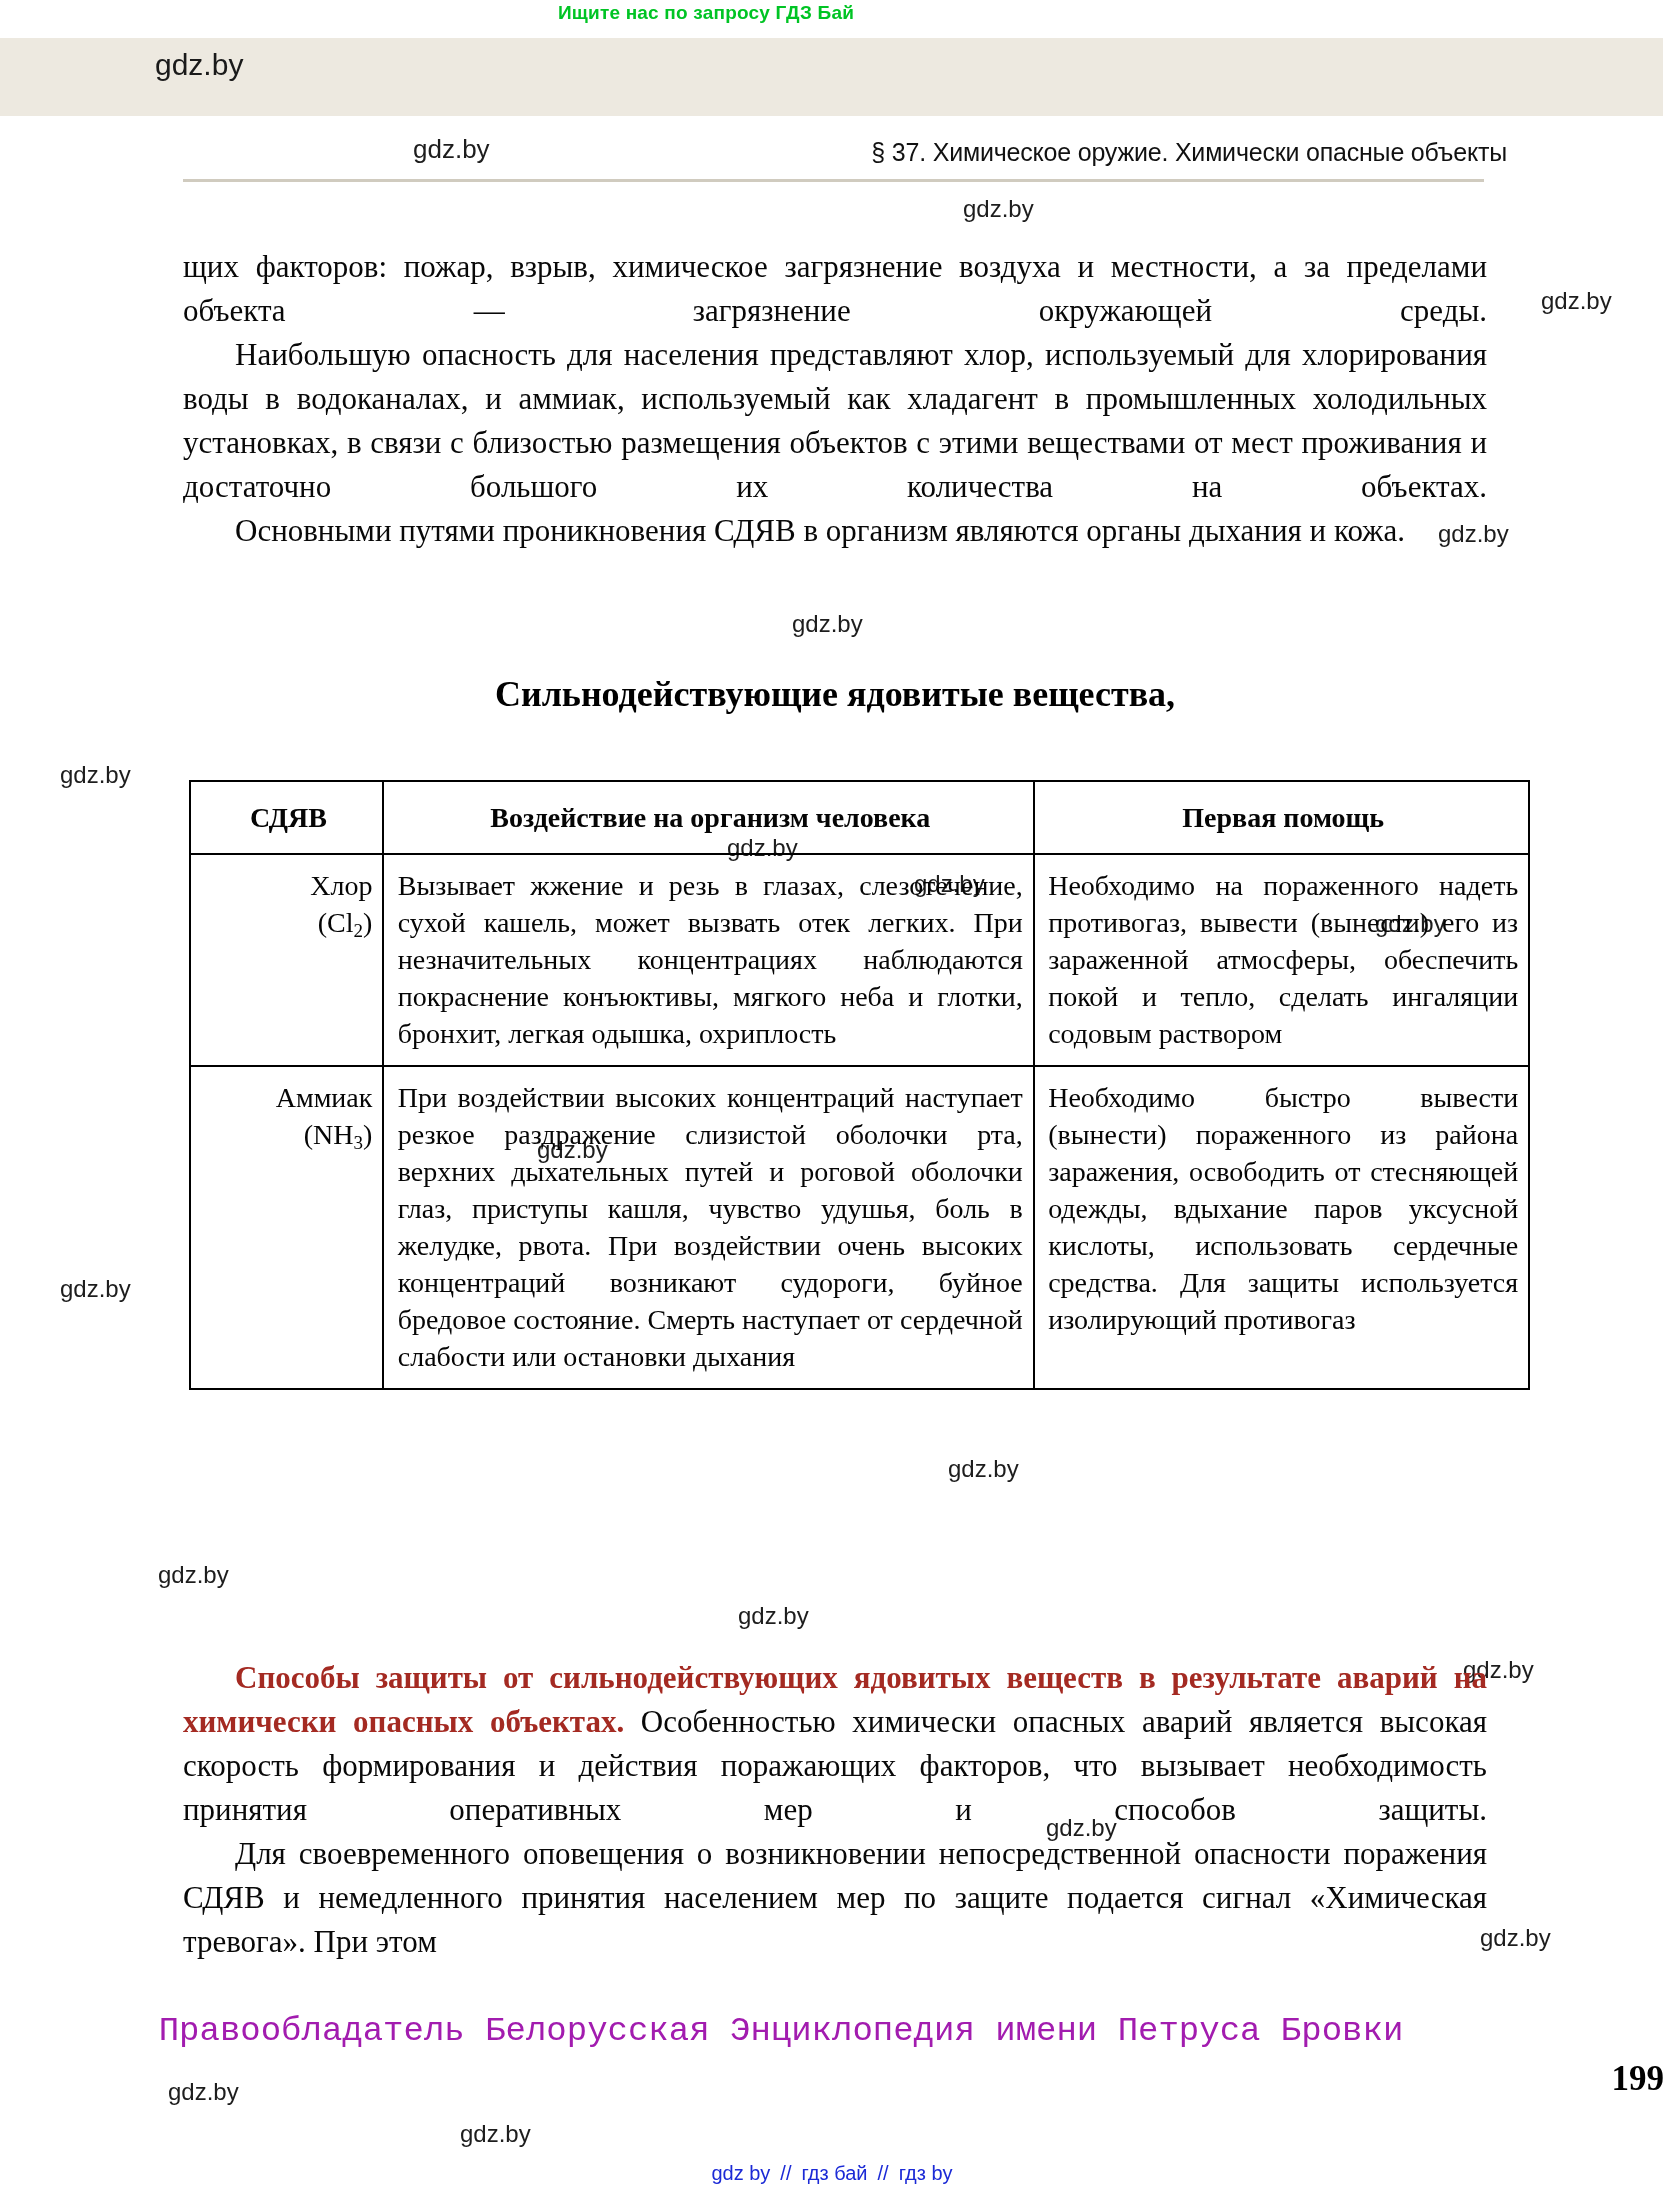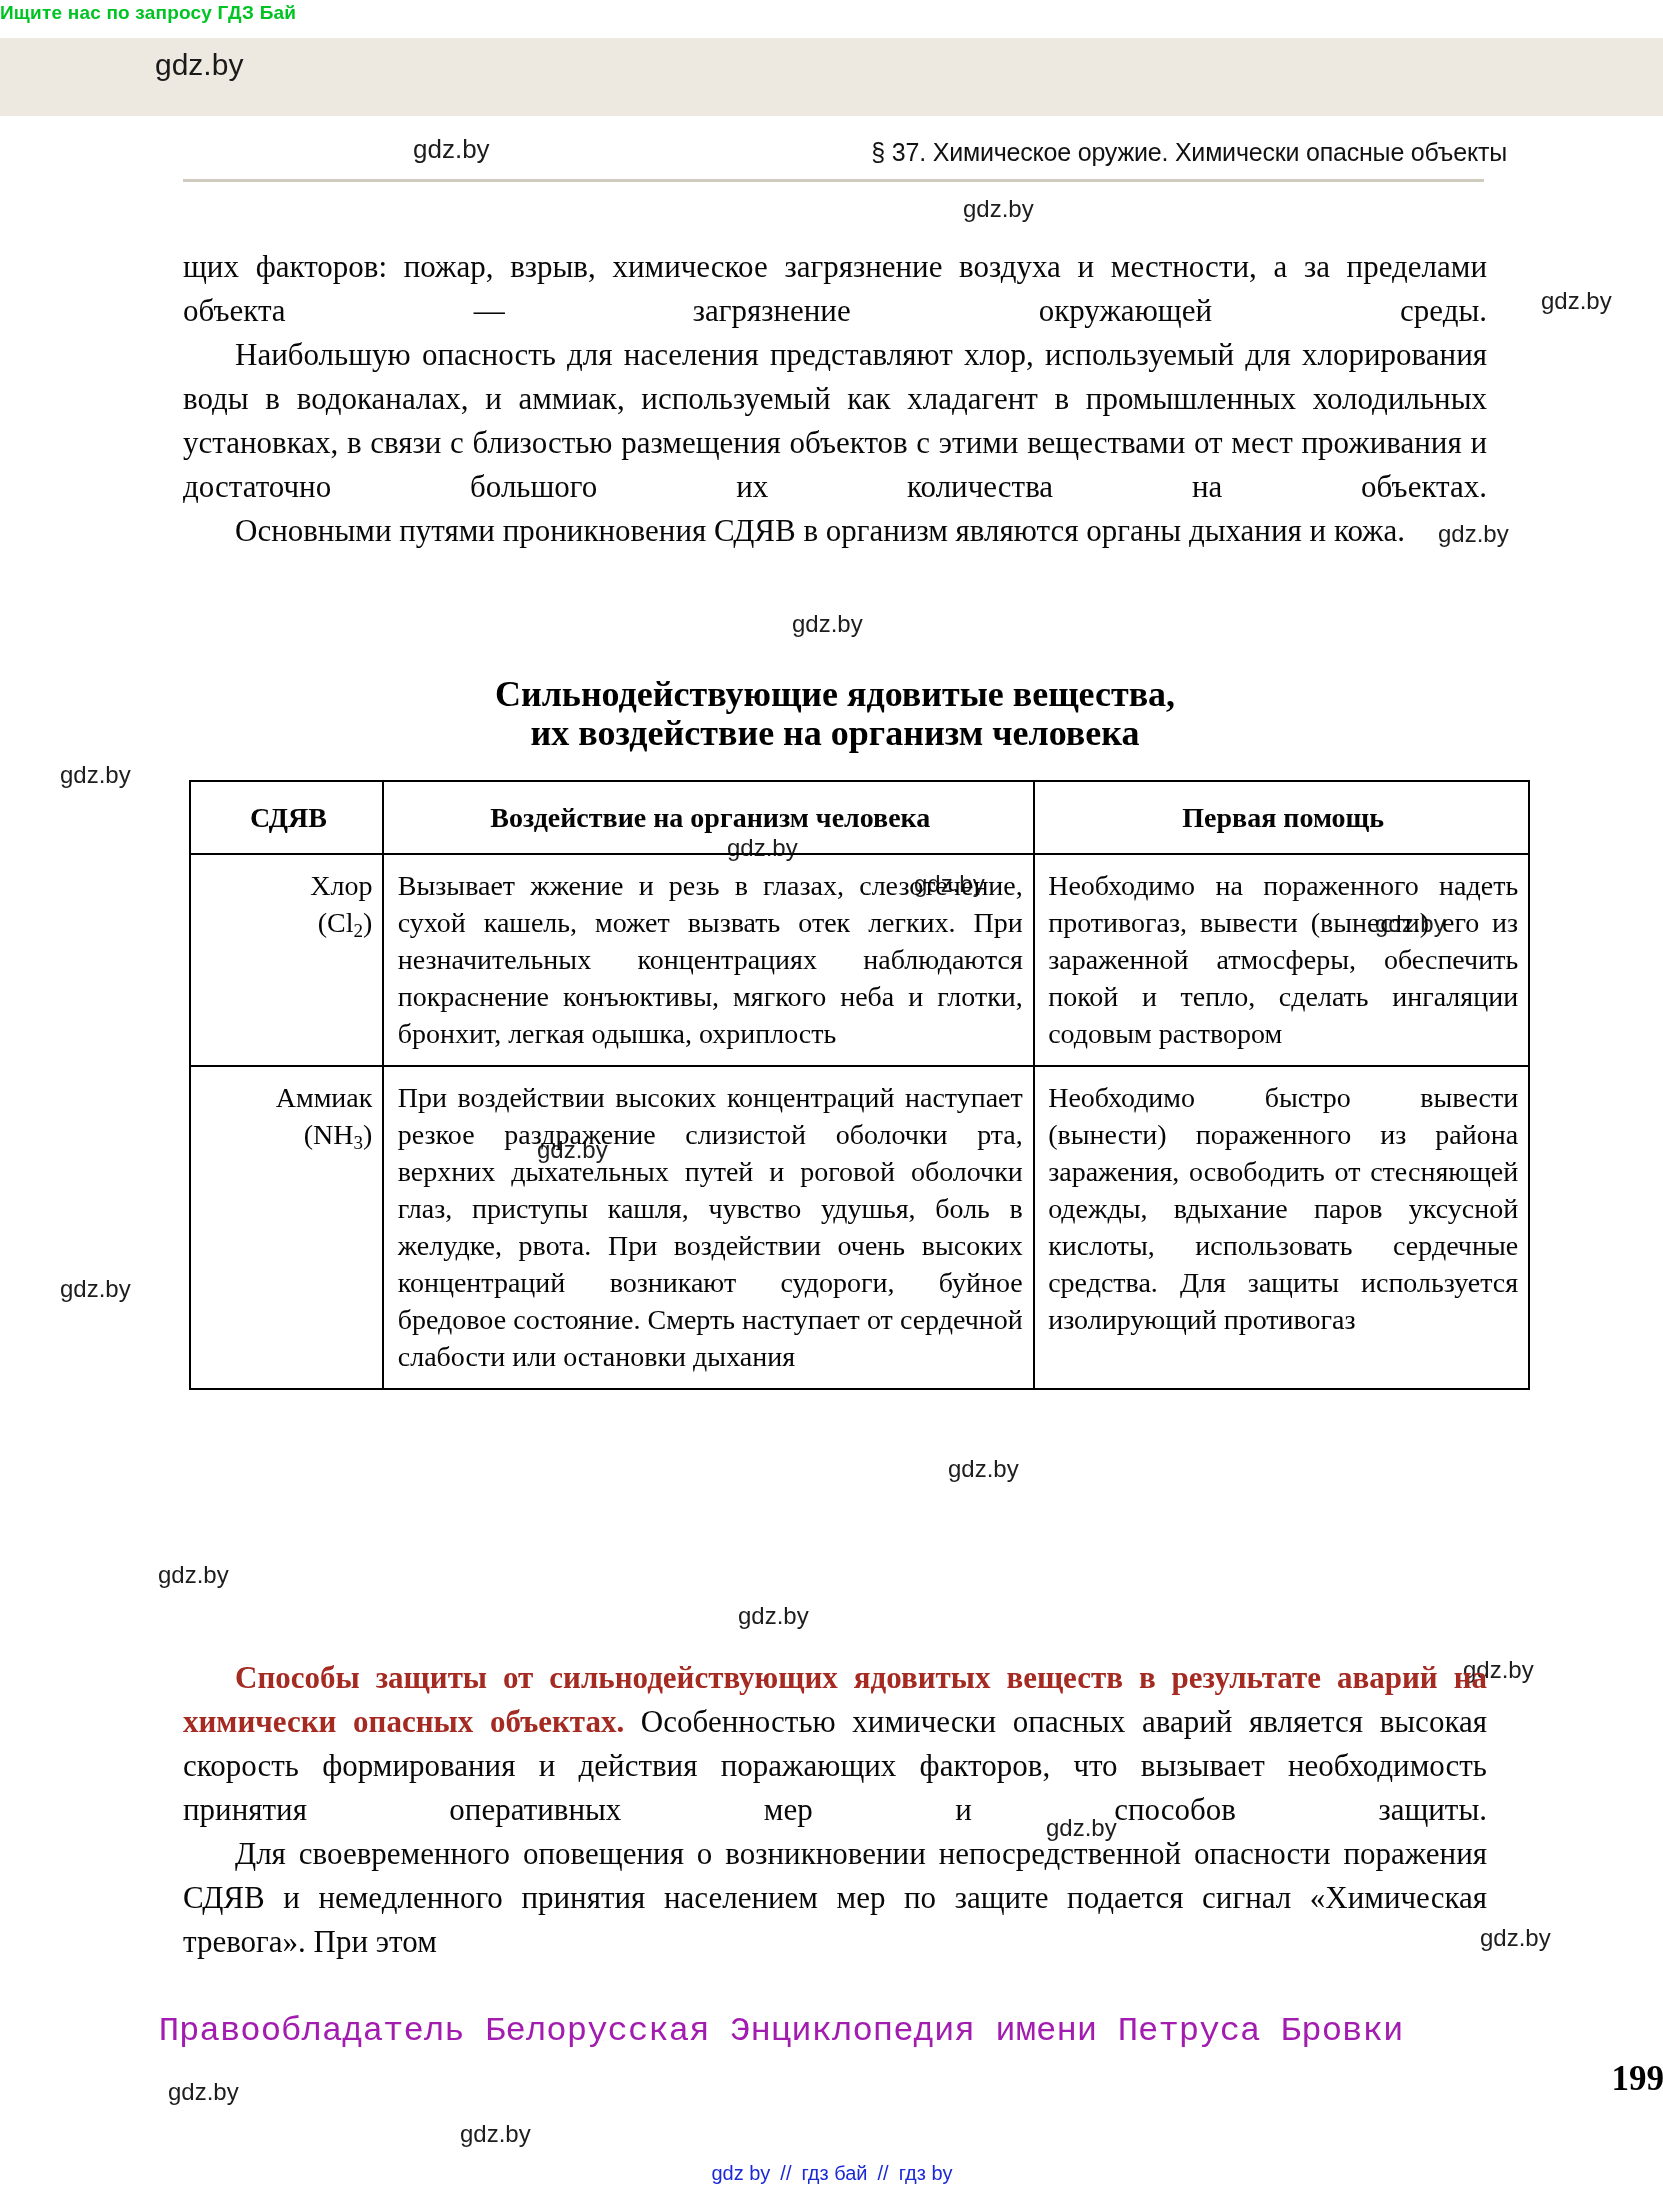--- a/index.html
+++ b/index.html
@@ -6,20 +6,21 @@
   body {
     width:1664px; height:2205px; position:relative;
     background:#ffffff;
     font-family:"Liberation Serif", serif;
     overflow:hidden;
   }
 
   
   .promo {
     position:absolute; top:1.7px; left:0; width:1412px;
+    text-align:center;
     color:#00c424;
     font-family:"Liberation Sans", sans-serif;
     font-size:19px; font-weight:700;
     letter-spacing:0.2px;
   }
 
   
   .band {
     position:absolute; left:0; top:38px; width:1664px; height:78px;
     background:#ede9e0;
@@ -177,21 +178,20 @@
 <div class="wm" style="left:460px; top:2120px; font-size:24px;">gdz.by</div>
 
 <div class="col">
   <p class="t spread">щих факторов: пожар, взрыв, химическое загрязнение воздуха и местности, а за пределами объекта — загрязнение окружающей среды.</p>
   <p class="t ind spread">Наибольшую опасность для населения представляют хлор, используемый для хлорирования воды в водоканалах, и аммиак, используемый как хладагент в промышленных холодильных установках, в связи с близостью размещения объектов с этими веществами от мест проживания и достаточно большого их количества на объектах.</p>
   <p class="t ind">Основными путями проникновения СДЯВ в организм являются органы дыхания и кожа.</p>
 </div>
 
 <div class="tcap">
   <div>Сильнодействующие ядовитые вещества,</div>
-  <div>их воздействие на организм человека</div>
 </div>
 
 <table class="sdyav">
   <thead>
     <tr>
       <th class="c1">СДЯВ</th>
       <th class="c2">Воздействие на организм человека</th>
       <th class="c3">Первая помощь</th>
     </tr>
   </thead>

